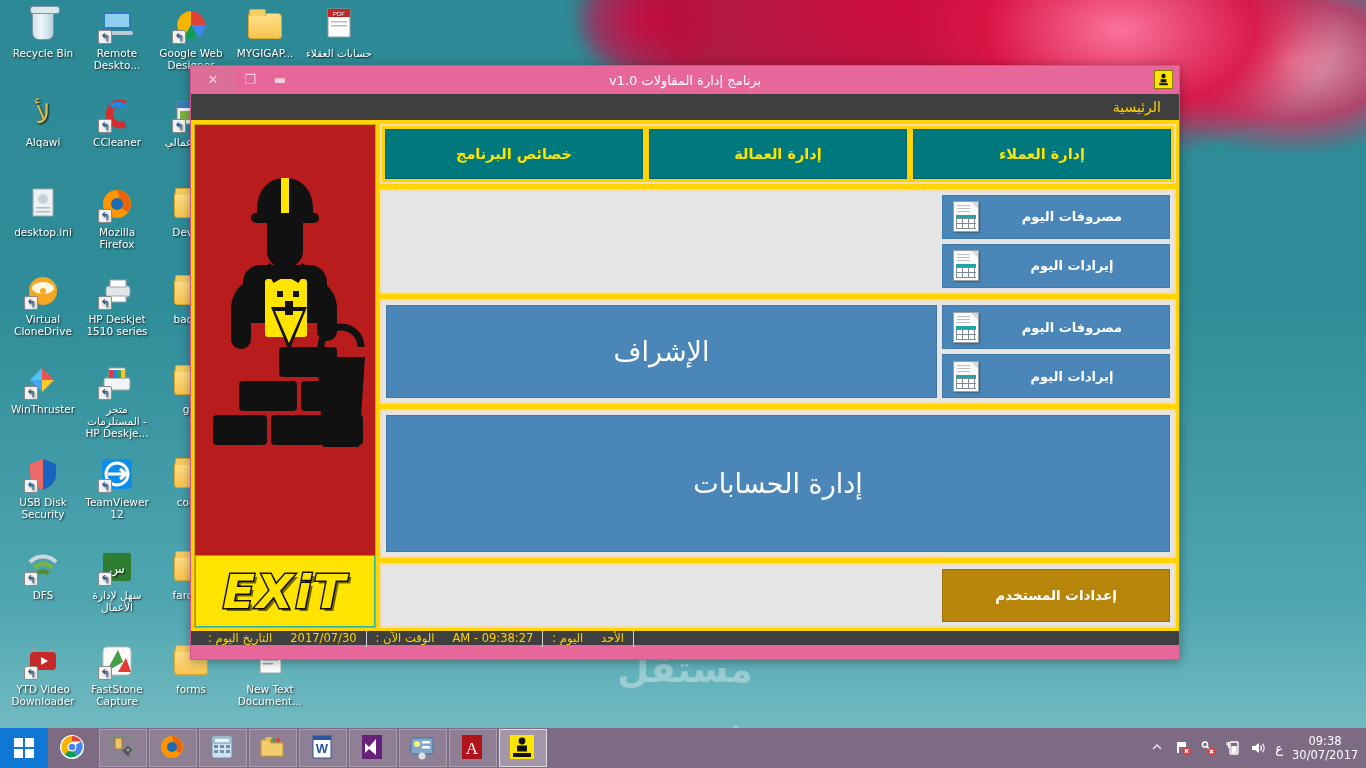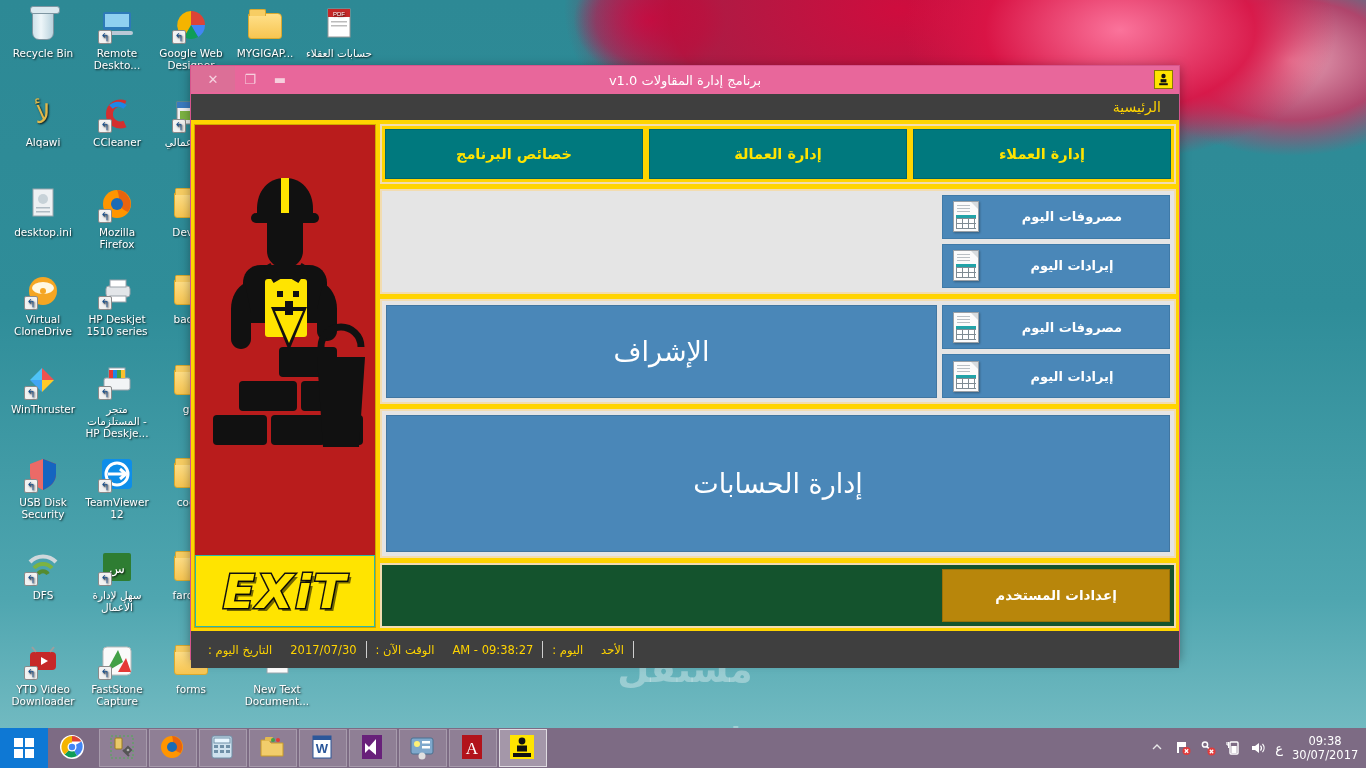--- a/index.html
+++ b/index.html
@@ -278,21 +278,21 @@
     border-top: 3px solid #21a3a8;
   }
 
   
   .panel-group.accounts { height: 155px; }
   .panel-group.accounts .big-panel { font-size: 27px; }
 
   
   .bottom-row {
     display: flex; flex-direction: row-reverse;
-    background: #14532d;
+    background: #e5e5e5;
     border: 2px solid #f2dcb0;
     padding: 4px;
     height: 68px;
   }
   .gold-btn {
     width: 228px;
     background: #b8860b;
     color: #ffffff; font-size: 13.5px; font-weight: bold;
     display: flex; align-items: center; justify-content: center;
     direction: rtl; cursor: pointer;
@@ -329,21 +329,21 @@
     letter-spacing: 2px;
     -webkit-text-stroke: 3px #111;
     paint-order: stroke fill;
     text-shadow: 3px 3px 0 rgba(0,0,0,.55);
     font-family: "DejaVu Sans", sans-serif;
     line-height: 1;
   }
 
   
   .statusbar {
-    height: 37px;
+    height: 14px;
     background: #3f3f3f;
     display: flex; flex-direction: row-reverse; align-items: center;
     padding: 0 8px;
     color: #ffd400; font-size: 11.5px;
     direction: rtl;
     gap: 0;
   }
   .sb-cell { padding: 0 9px; white-space: nowrap; }
   .sb-sep { width: 1px; height: 17px; background: #cfcfcf; }
   .sb-grow { flex: 1; }
@@ -548,21 +548,21 @@
             <path d="M20 30l8-14 5 14z" fill="#e53935"></path>
           </svg><span class="shortcut-arrow">↰</span></span>
         <span class="lbl">FastStone Capture</span>
       </div>
       <div class="desk-icon" style="left: 154px; top: 642px;">
         <span class="glyph">
           <span class="folder"></span>
         </span>
         <span class="lbl">forms</span>
       </div>
-      <div class="desk-icon" style="left: 240px; top: 642px;">
+      <div class="desk-icon" style="left: 233px; top: 642px;">
         <span class="glyph"><svg width="38" height="38" viewBox="0 0 38 38">
             <rect x="9" y="3" width="21" height="28" fill="#fff" stroke="#9aa6ad"></rect>
             <rect x="12" y="9" width="15" height="1.5" fill="#9aa6ad"></rect>
             <rect x="12" y="13" width="15" height="1.5" fill="#9aa6ad"></rect>
             <rect x="12" y="17" width="15" height="1.5" fill="#9aa6ad"></rect>
             <rect x="12" y="21" width="10" height="1.5" fill="#9aa6ad"></rect>
           </svg></span>
         <span class="lbl">New Text Document...</span>
       </div>
     </div>

